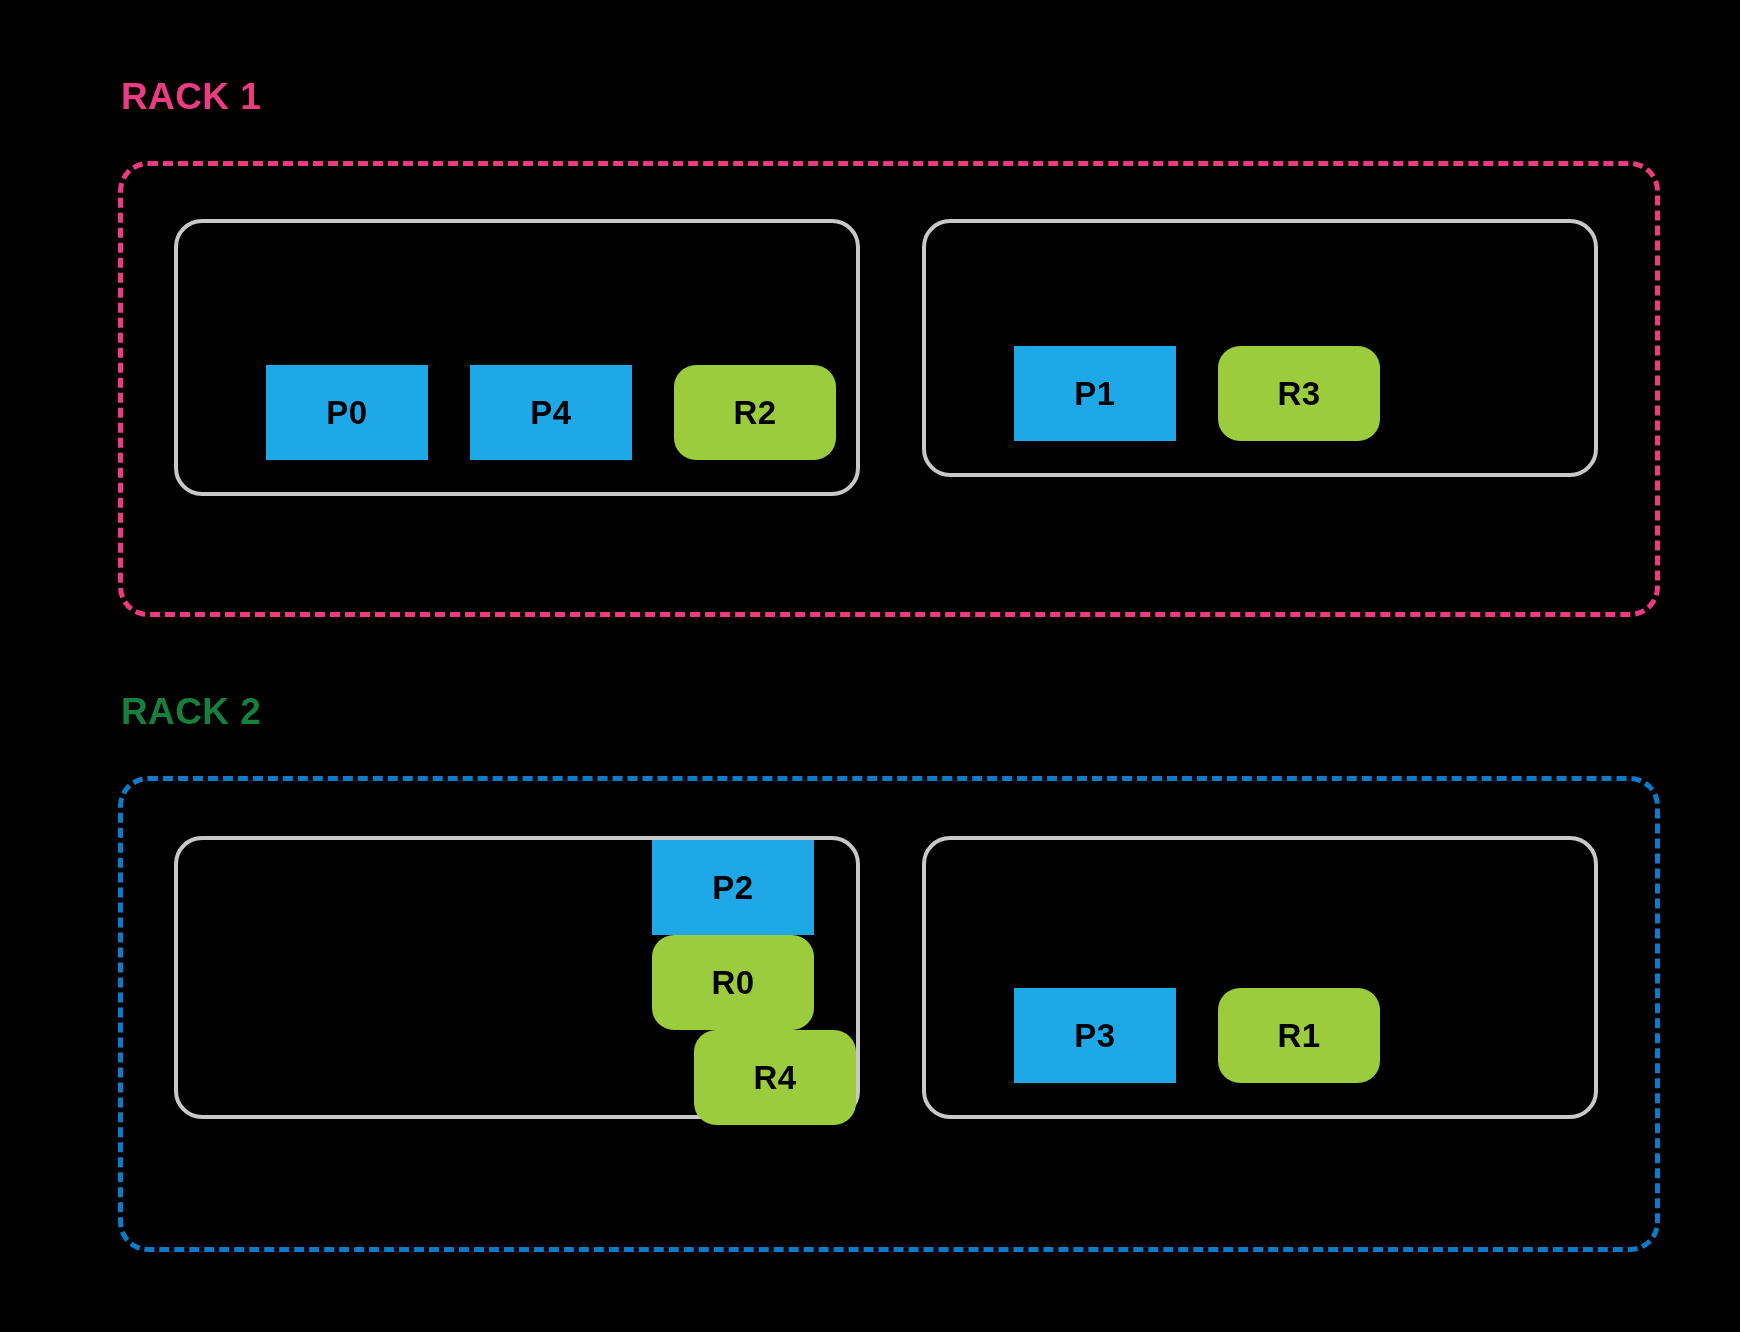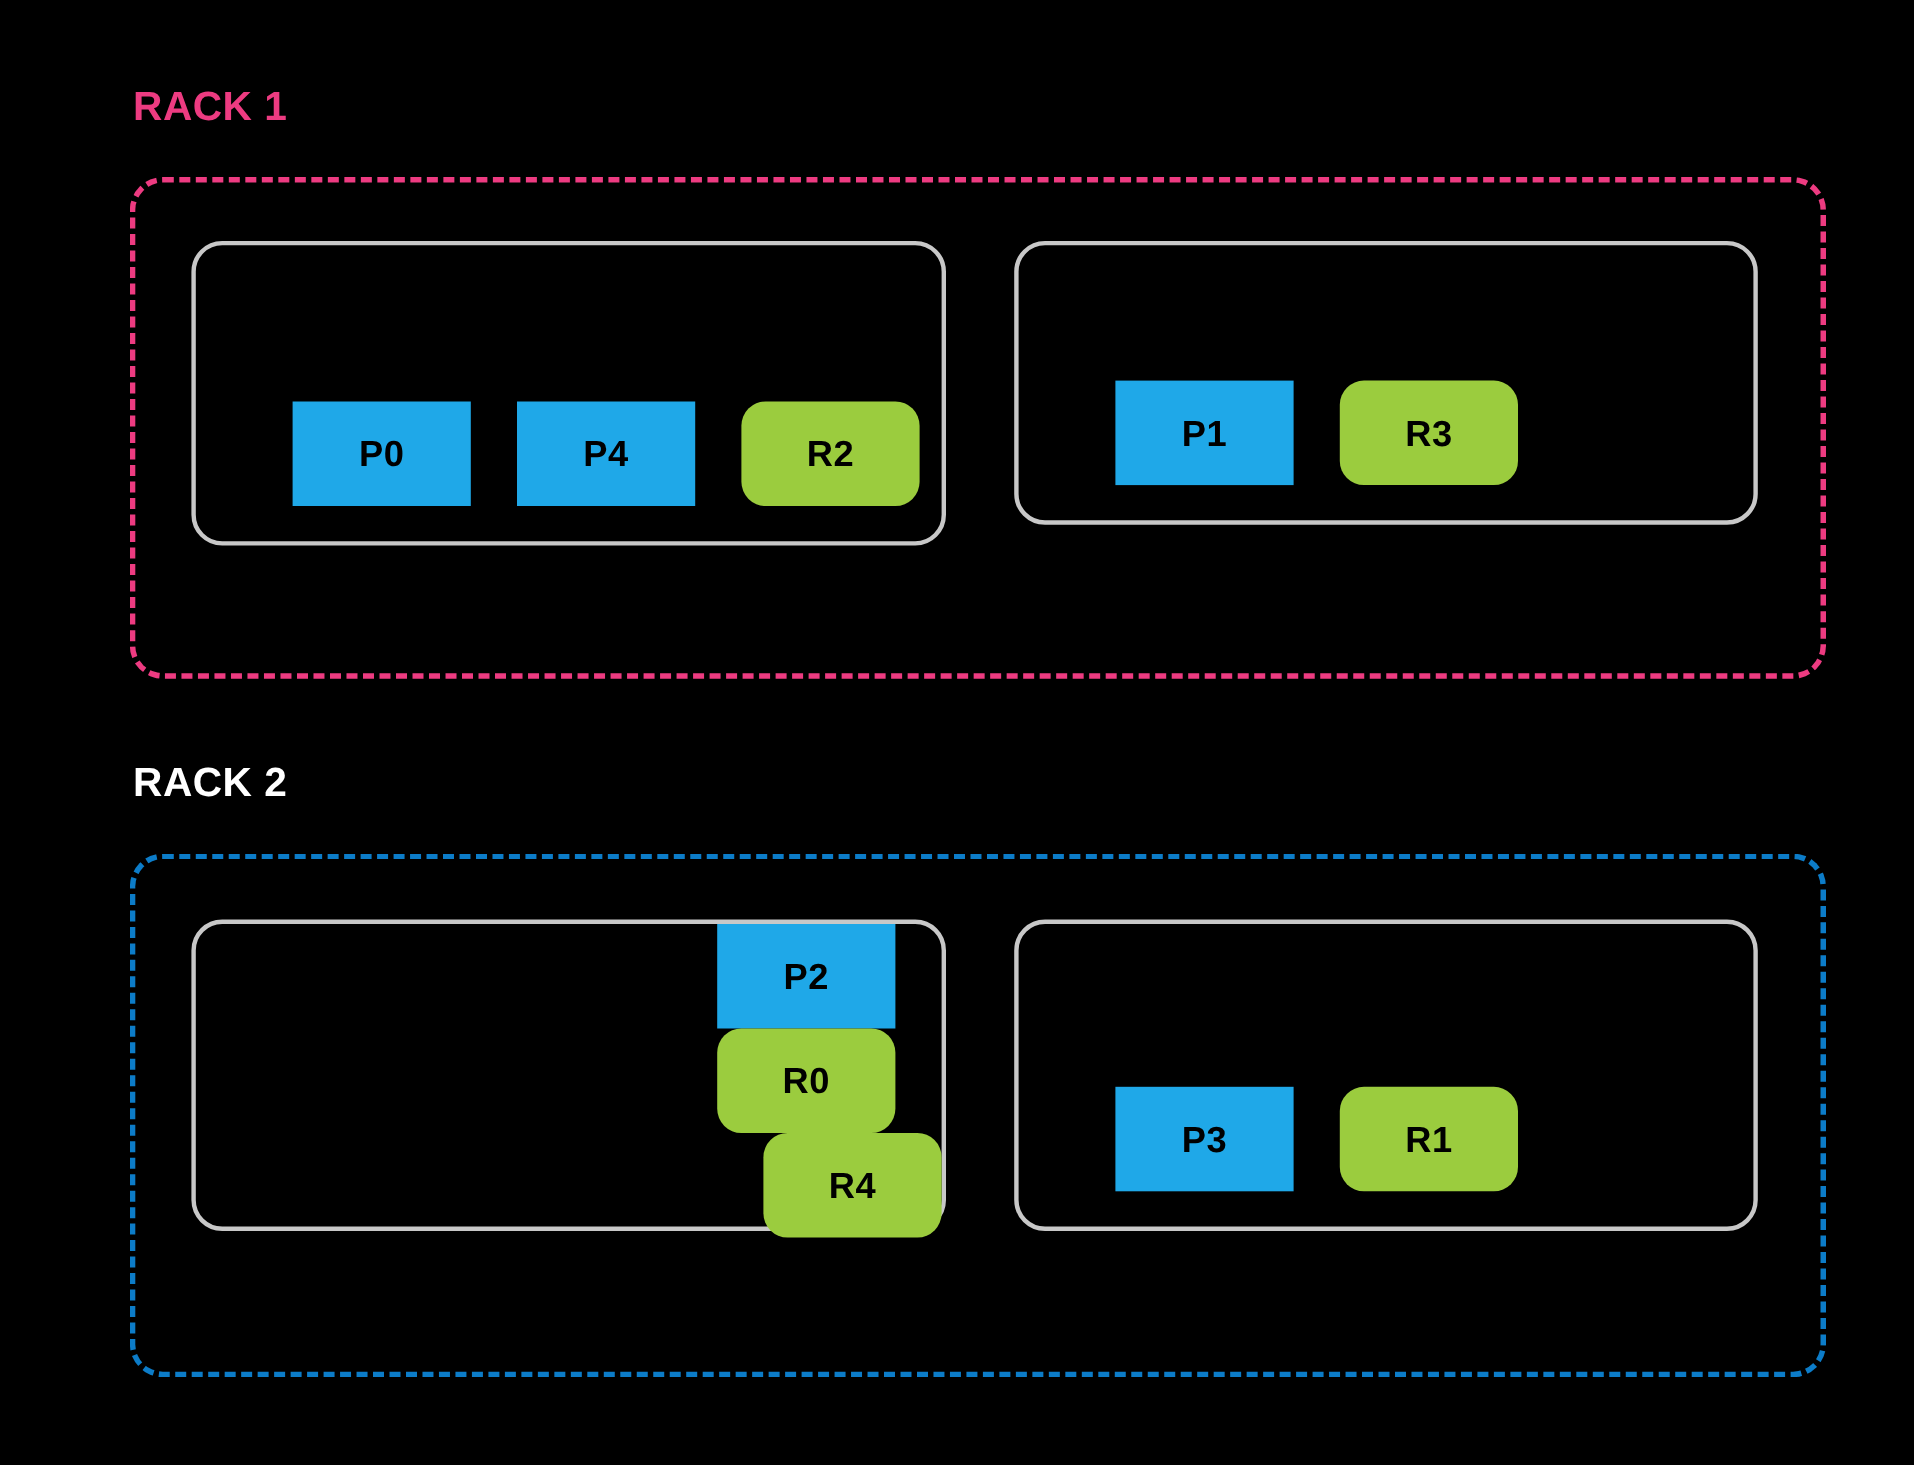--- a/index.html
+++ b/index.html
@@ -26,21 +26,21 @@
   .rack-label {
     position: absolute;
     font-family: "Liberation Sans", sans-serif;
     font-size: 37px;
     font-weight: bold;
     letter-spacing: 0.4px;
     line-height: 1;
     white-space: nowrap;
   }
   .rack-label-1 { left: 121px; top: 78px; color: #ED3B81; }
-  .rack-label-2 { left: 121px; top: 693px; color: #ffffff; }
+  .rack-label-2 { left: 121px; top: 693px; color: #15803d; }
 
   
   .rack {
     position: absolute;
     box-sizing: border-box;
     border-radius: 30px;
     background: transparent;
   }
   .rack-1 {
     left: 118px;

